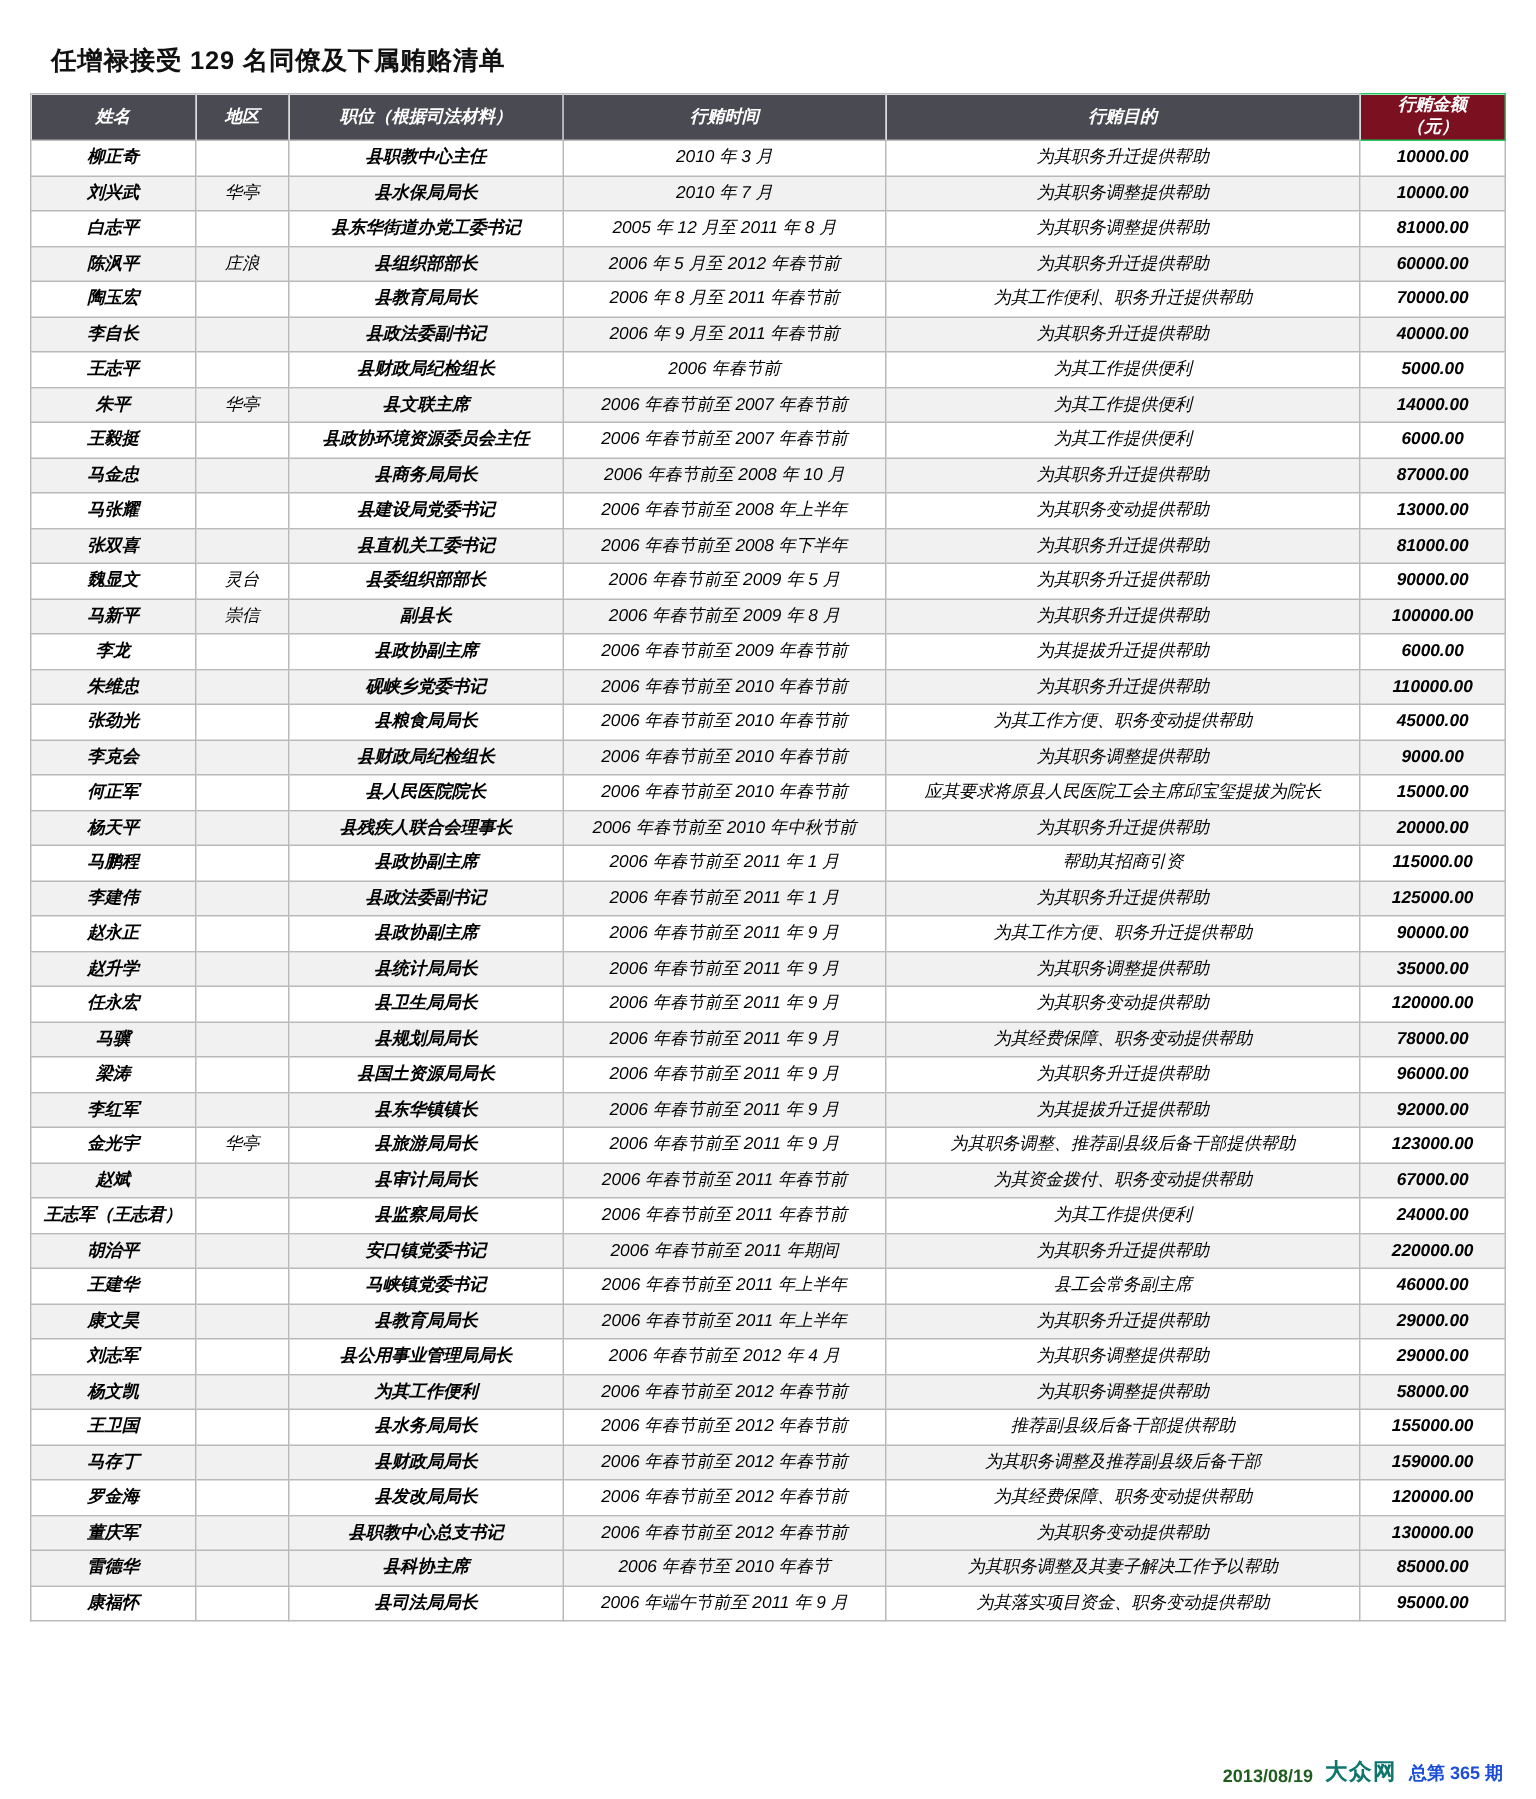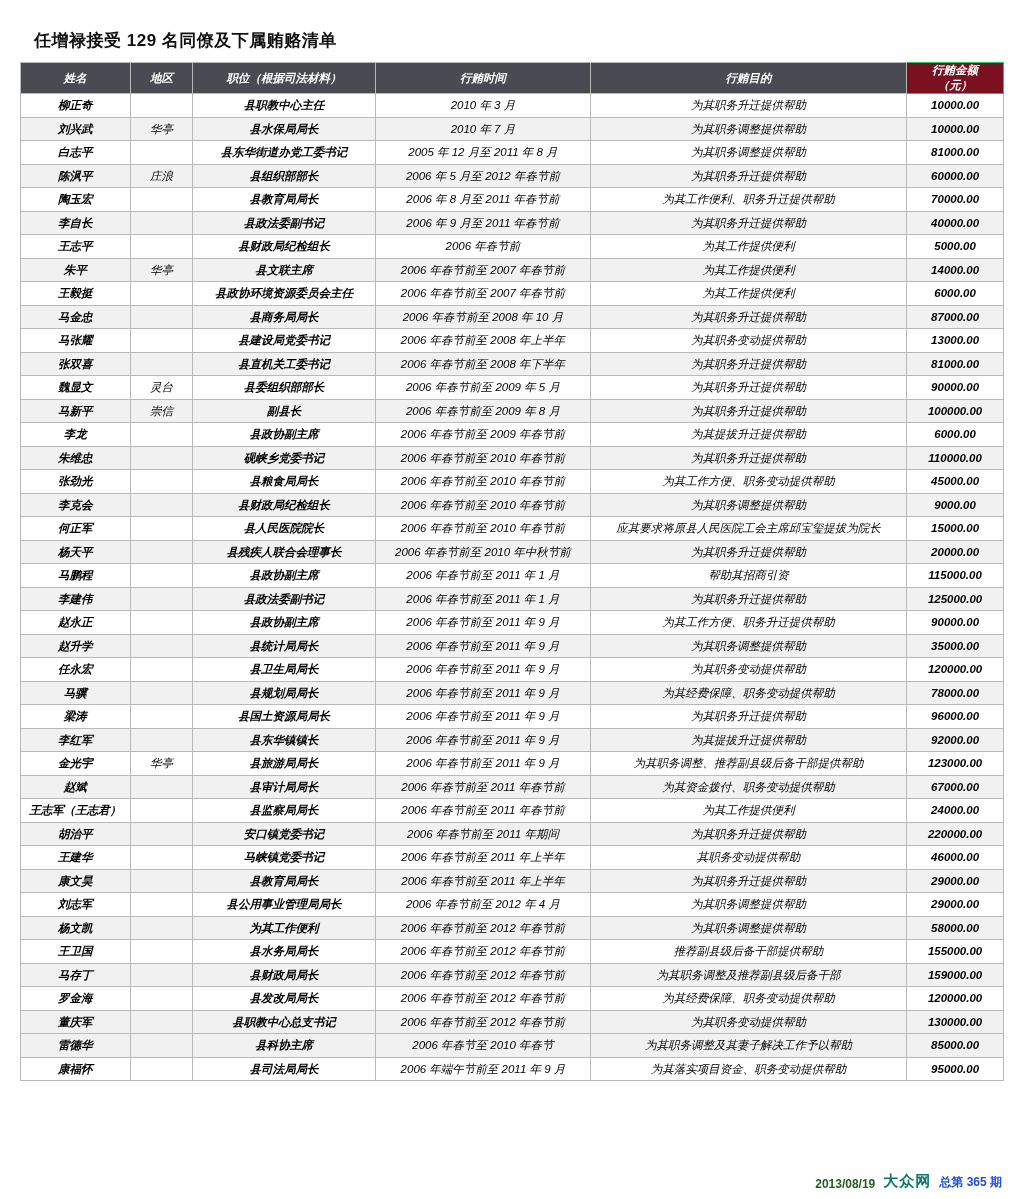--- a/index.html
+++ b/index.html
@@ -404,21 +404,21 @@
           <td class="post-cell">安口镇党委书记</td>
           <td class="time-cell">2006 年春节前至 2011 年期间</td>
           <td class="purpose-cell">为其职务升迁提供帮助</td>
           <td class="amount-cell">220000.00</td>
         </tr>
         <tr>
           <td class="name-cell">王建华</td>
           <td class="region-cell"></td>
           <td class="post-cell">马峡镇党委书记</td>
           <td class="time-cell">2006 年春节前至 2011 年上半年</td>
-          <td class="purpose-cell">其职务变动提供帮助</td>
+          <td class="purpose-cell">县工会常务副主席</td>
           <td class="amount-cell">46000.00</td>
         </tr>
         <tr class="shade">
           <td class="name-cell">康文昊</td>
           <td class="region-cell"></td>
           <td class="post-cell">县教育局局长</td>
           <td class="time-cell">2006 年春节前至 2011 年上半年</td>
           <td class="purpose-cell">为其职务升迁提供帮助</td>
           <td class="amount-cell">29000.00</td>
         </tr>

